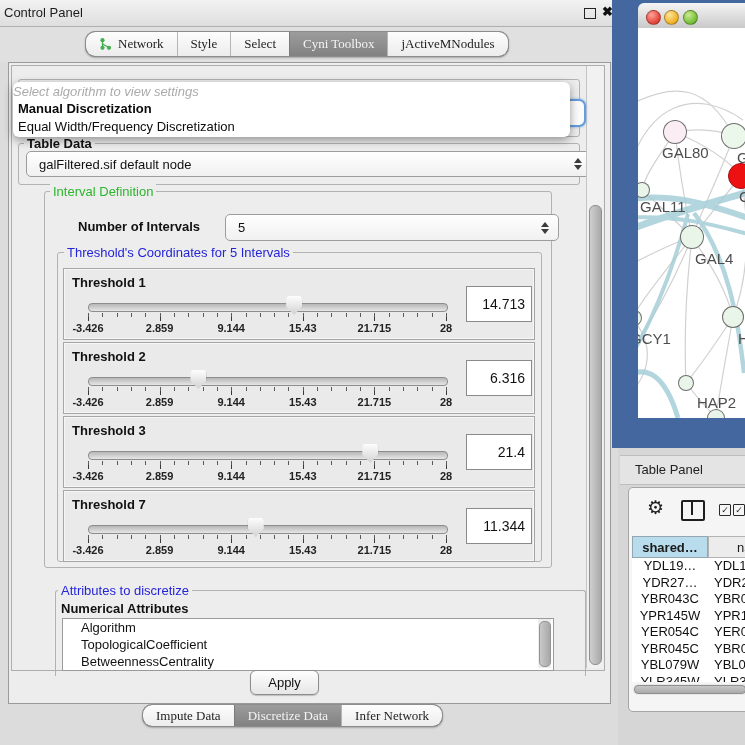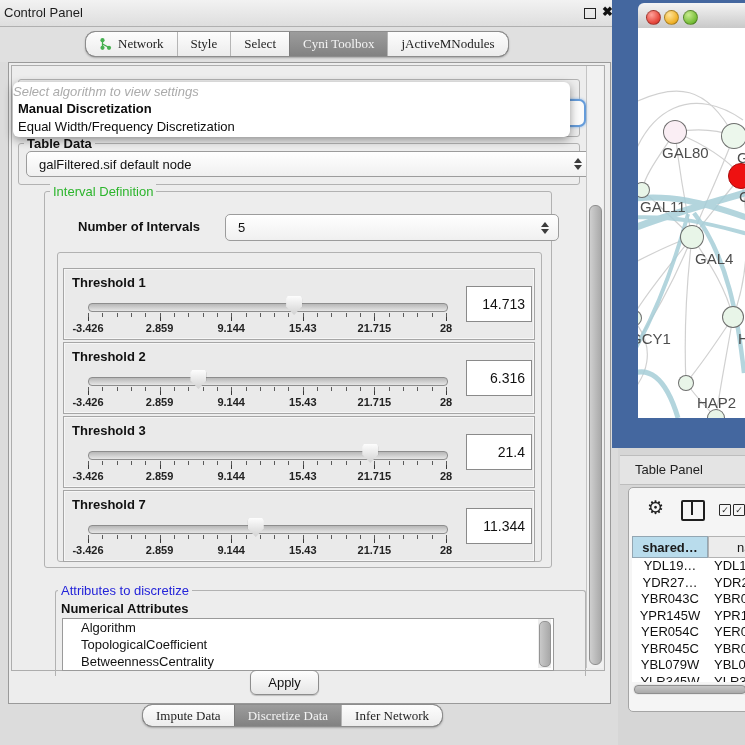--- a/index.html
+++ b/index.html
@@ -196,20 +196,21 @@
     <div class="gtitle bold abs" style="left:75px;top:219px;background:transparent;">Number of Intervals</div>
     <div class="combo" style="left:225px;top:214px;width:320px;height:25px;">
       <span>5</span>
       <span class="stepper">
           <span class="up"></span>
           <span class="dn"></span>
         </span>
     </div>
 
     <div class="group" style="left:57px;top:252px;width:483px;height:308px;"></div>
+    <div class="gtitle blue abs" style="left:64px;top:245px;">Threshold's Coordinates for 5 Intervals</div>
     <div id="thresholds-container">
         <div class="th-panel" style="top: 268px;">
     <div class="th-label">Threshold 1</div>
     <div class="track"></div>
     <div class="ticks-major"></div>
     <div class="ticks-minor"></div>
     <div class="thumb" style="left: 222.137px;"></div>
     <input class="th-value" readonly="" value="14.713" style="">
   <span class="scale-lab" style="left: 24px;">-3.426</span>
           <span class="scale-lab" style="left: 95.6px;">2.859</span>

